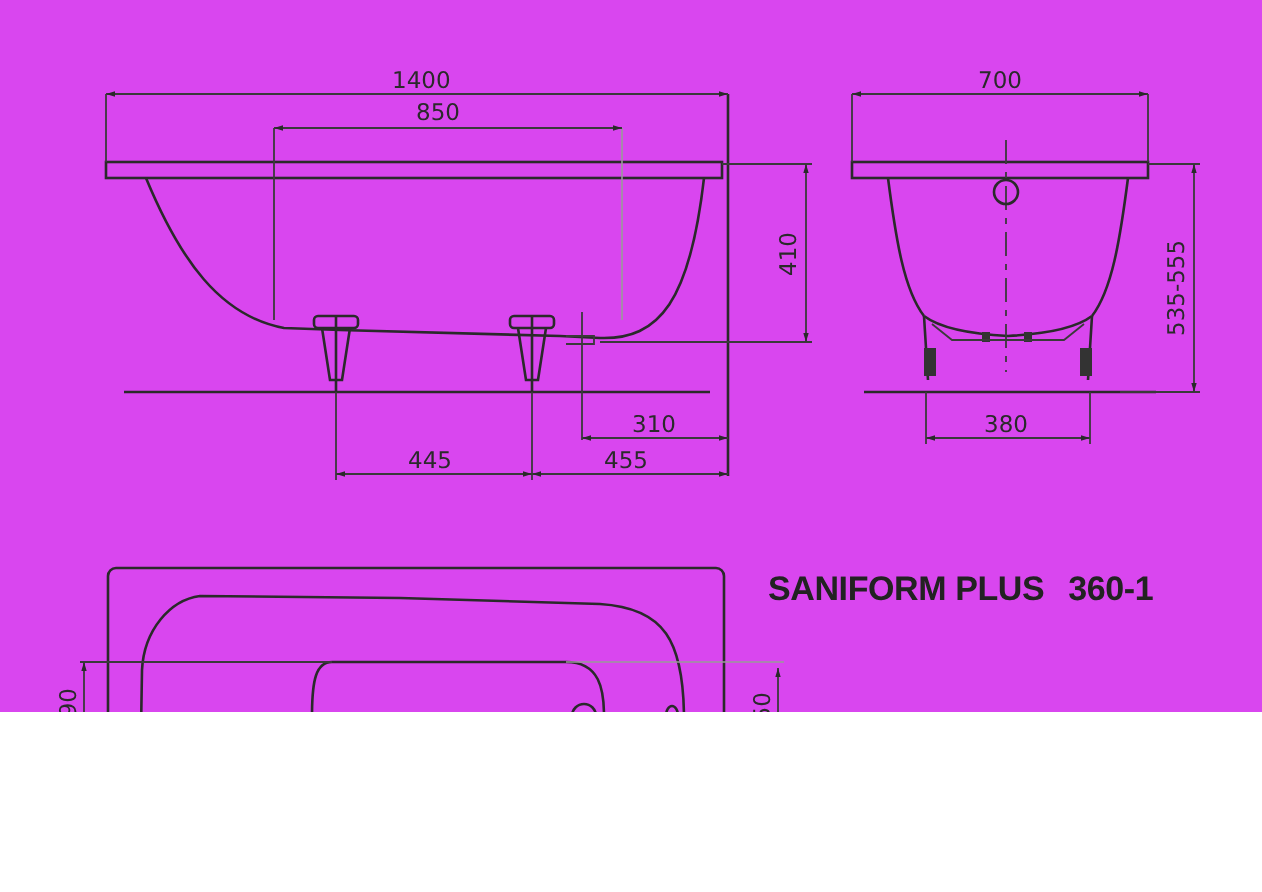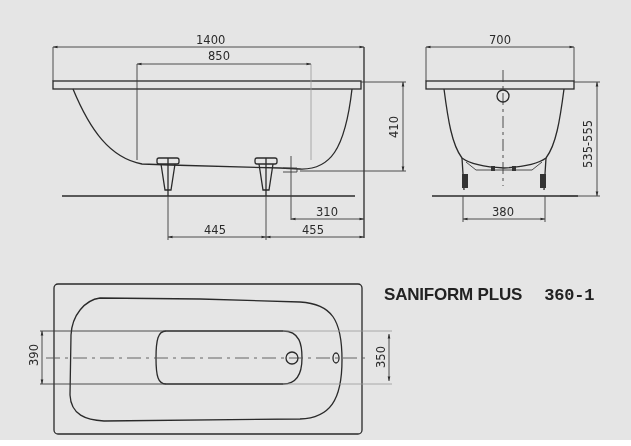--- a/index.html
+++ b/index.html
@@ -1,28 +1,28 @@
 <!DOCTYPE html>
 <html><head>
 <meta charset="utf-8">
 <style>
   html, body { margin: 0; padding: 0; background: #ffffff; }
-  #canvas { position: relative; width: 631px; height: 440px; background: #e5e5e5; overflow: hidden; }
+  #canvas { position: relative; width: 631px; height: 356px; background: #d946ef; overflow: hidden; }
   svg { position: absolute; left: 0; top: 0; }
   .ln { stroke: #2a2a2a; stroke-width: 1.3; fill: none; }
   .thin { stroke: #3a3a3a; stroke-width: 0.9; fill: none; }
   .faint { stroke: #9a9a9a; stroke-width: 0.8; fill: none; }
   .dash { stroke: #555; stroke-width: 0.9; fill: none; stroke-dasharray: 14 5 3 5; }
   .dim { font-family: "DejaVu Sans", sans-serif; font-size: 11.5px; fill: #2a2a2a; }
   .title {
     position: absolute; left: 384px; top: 285px;
     font-family: "Liberation Sans", sans-serif; font-weight: bold;
     font-size: 17px; color: #222; letter-spacing: -0.2px; white-space: nowrap;
   }
-  .title .model { margin-left: 22px; font-family: Liberation Mono, monospace; }
+  .title .model { margin-left: 12px; }
 </style>
 </head>
 <body>
 
 <div id="canvas">
   <svg width="631" height="446" viewBox="0 0 631 446">
     <defs>
       <marker id="arr" viewBox="0 0 10 10" refX="10" refY="5" markerWidth="7" markerHeight="5" orient="auto-start-reverse">
         <path d="M0,2 L10,5 L0,8 z" fill="#2a2a2a"></path>
       </marker>

